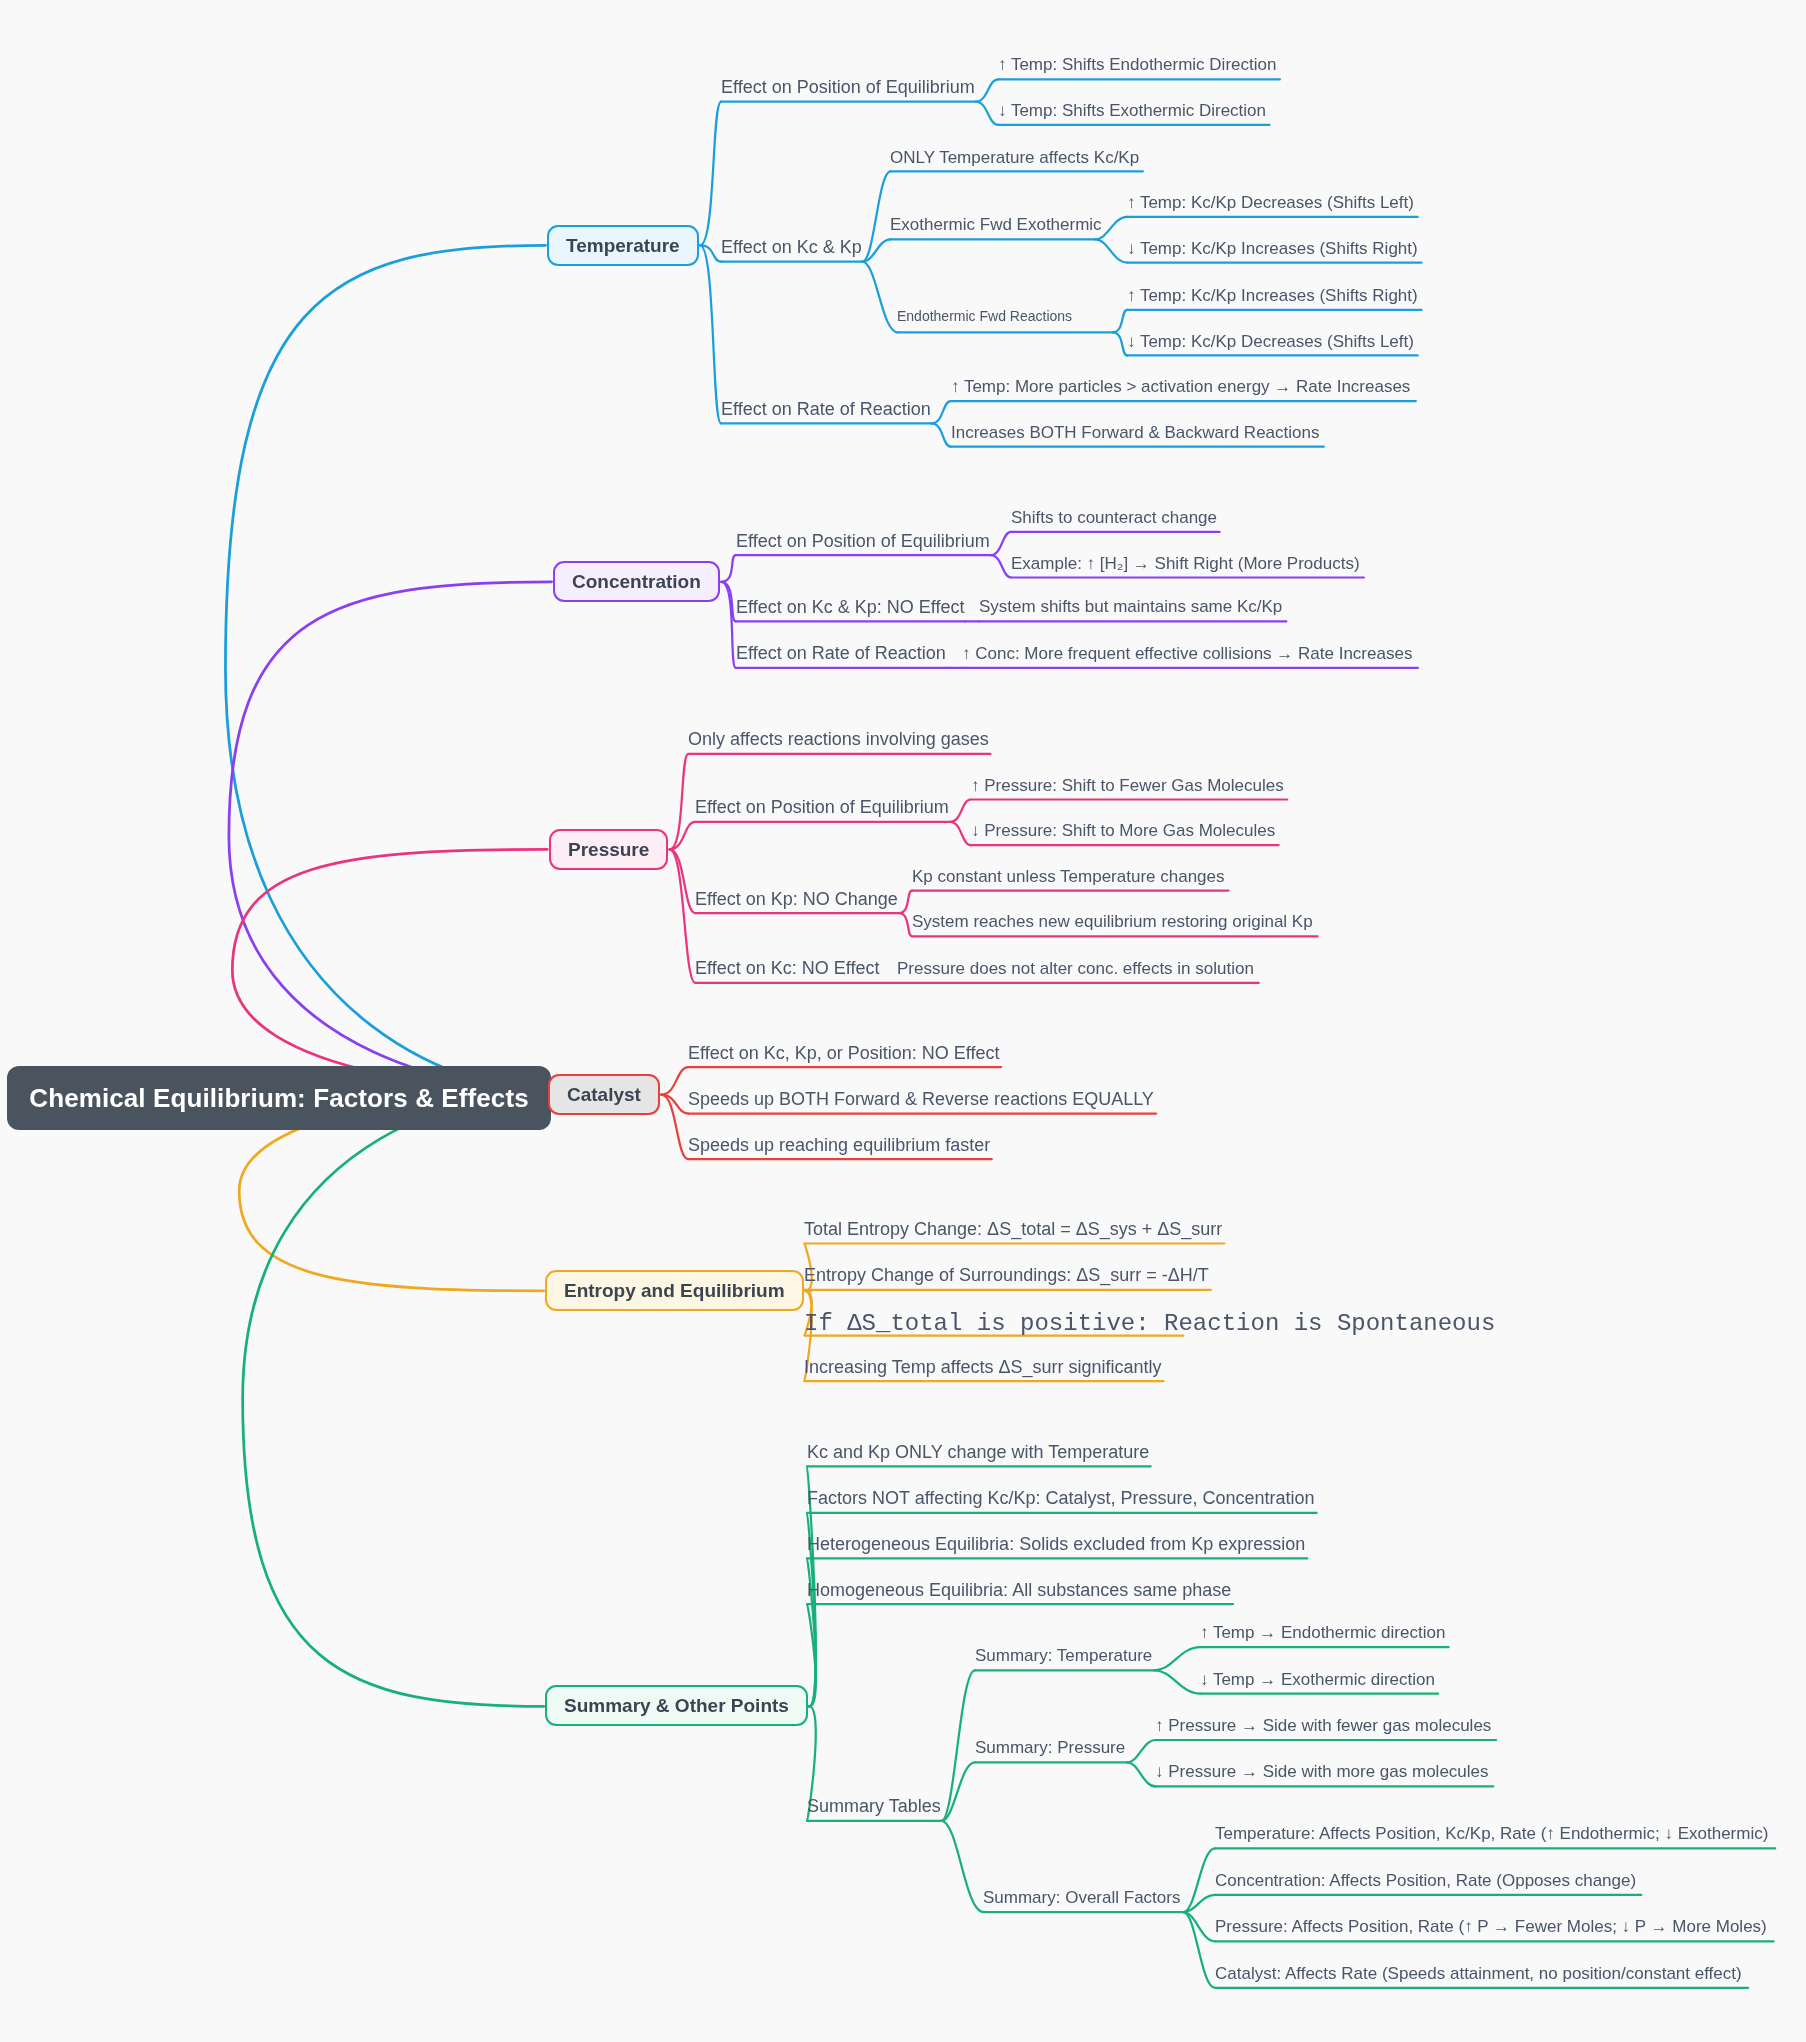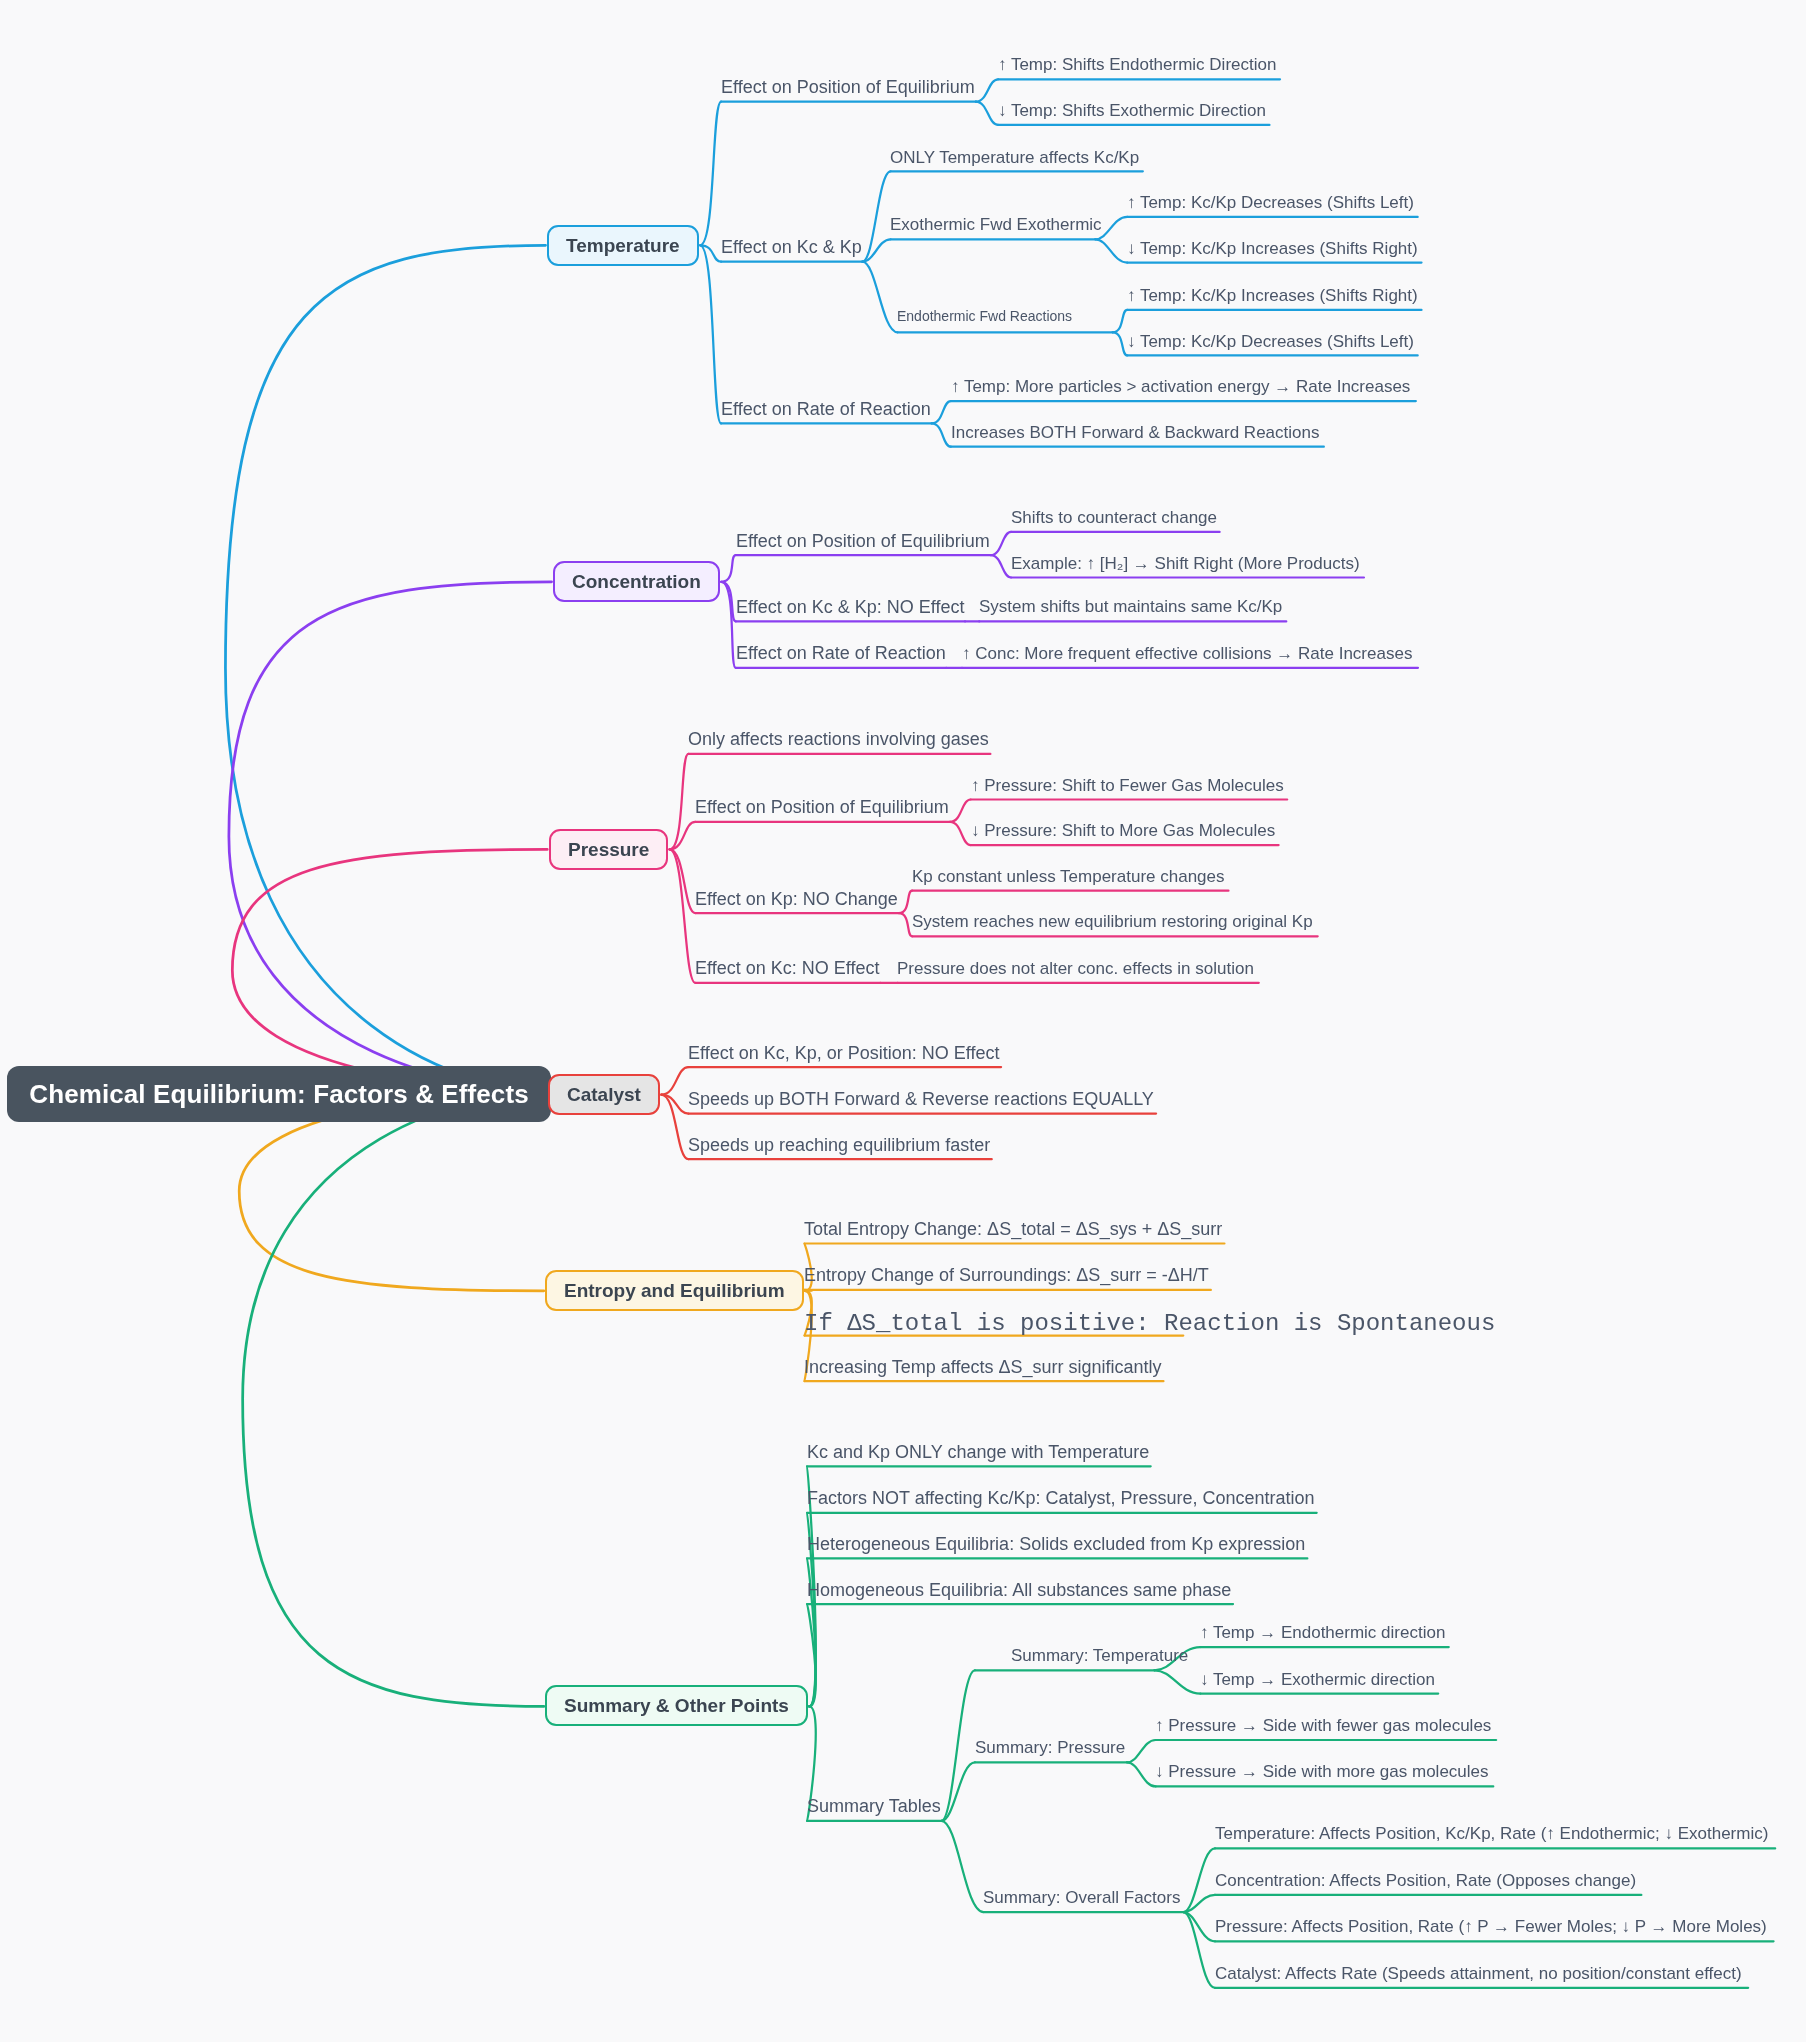--- a/index.html
+++ b/index.html
@@ -19,21 +19,21 @@
     white-space:nowrap;
   }
   
   .root{
     background:#49545f;
     color:#ffffff;
     border-radius:12px;
     font-size:26px;
     font-weight:bold;
     padding:0 22.4px;
-    height:56px;
+    height:64px;
     letter-spacing:0.1px;
   }
   
   .l1{
     border-radius:11.2px;
     border-width:2.6px;
     border-style:solid;
     font-size:19px;
     font-weight:bold;
     height:41px;
@@ -211,21 +211,21 @@
       <div class="lbl" style="left: 804px; top: 1220px; font-size: 18px;">Total Entropy Change: ΔS_total = ΔS_sys + ΔS_surr</div>
       <div class="lbl" style="left: 804px; top: 1266px; font-size: 18px;">Entropy Change of Surroundings: ΔS_surr = -ΔH/T</div>
       <div class="lbl" style="left: 804px; top: 1312px; font-size: 24px; font-family: Liberation Mono, monospace;">If ΔS_total is positive: Reaction is Spontaneous</div>
       <div class="lbl" style="left: 804px; top: 1358px; font-size: 18px;">Increasing Temp affects ΔS_surr significantly</div>
       <div class="node l1" style="left: 545px; top: 1685px; border-color: rgb(24, 176, 122); background: rgb(238, 251, 244);">Summary &amp; Other Points</div>
       <div class="lbl" style="left: 807px; top: 1443px; font-size: 18px;">Kc and Kp ONLY change with Temperature</div>
       <div class="lbl" style="left: 807px; top: 1489px; font-size: 18px;">Factors NOT affecting Kc/Kp: Catalyst, Pressure, Concentration</div>
       <div class="lbl" style="left: 807px; top: 1535px; font-size: 18px;">Heterogeneous Equilibria: Solids excluded from Kp expression</div>
       <div class="lbl" style="left: 807px; top: 1581px; font-size: 18px;">Homogeneous Equilibria: All substances same phase</div>
       <div class="lbl" style="left: 807px; top: 1797px; font-size: 18px;">Summary Tables</div>
-      <div class="lbl small" style="left: 975px; top: 1647px; font-size: 17px; margin-left: 36px;">Summary: Temperature</div>
+      <div class="lbl small" style="left: 975px; top: 1647px; font-size: 17px;">Summary: Temperature</div>
       <div class="lbl small" style="left: 975px; top: 1739px; font-size: 17px;">Summary: Pressure</div>
       <div class="lbl small" style="left: 983px; top: 1889px; font-size: 17px;">Summary: Overall Factors</div>
       <div class="lbl small" style="left: 1200px; top: 1624px; font-size: 17px;">↑ Temp → Endothermic direction</div>
       <div class="lbl small" style="left: 1200px; top: 1671px; font-size: 17px;">↓ Temp → Exothermic direction</div>
       <div class="lbl small" style="left: 1155px; top: 1717px; font-size: 17px;">↑ Pressure → Side with fewer gas molecules</div>
       <div class="lbl small" style="left: 1155px; top: 1763px; font-size: 17px;">↓ Pressure → Side with more gas molecules</div>
       <div class="lbl small" style="left: 1215px; top: 1825px; font-size: 17px;">Temperature: Affects Position, Kc/Kp, Rate (↑ Endothermic; ↓ Exothermic)</div>
       <div class="lbl small" style="left: 1215px; top: 1872px; font-size: 17px;">Concentration: Affects Position, Rate (Opposes change)</div>
       <div class="lbl small" style="left: 1215px; top: 1918px; font-size: 17px;">Pressure: Affects Position, Rate (↑ P → Fewer Moles; ↓ P → More Moles)</div>
       <div class="lbl small" style="left: 1215px; top: 1965px; font-size: 17px;">Catalyst: Affects Rate (Speeds attainment, no position/constant effect)</div>

